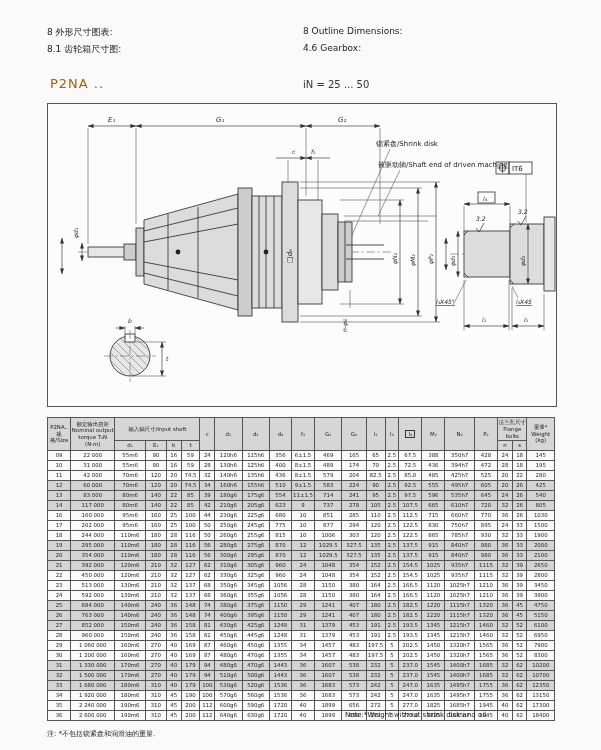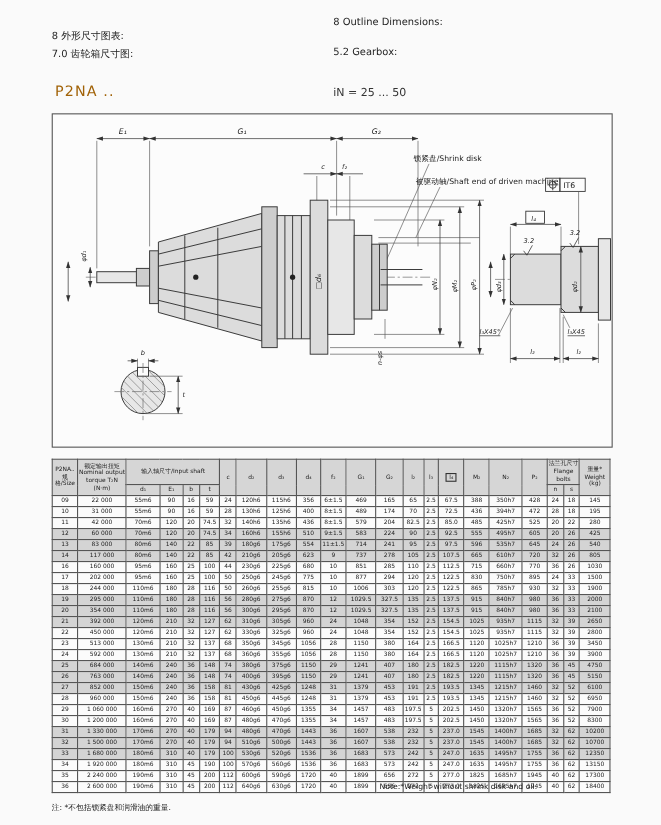--- a/index.html
+++ b/index.html
@@ -45,23 +45,23 @@
   td{height:9px;line-height:9px;white-space:nowrap;}
   th{background:#d6d6d6;line-height:1.25;padding:1px 0;white-space:normal;}
   tr.shaded td{background:#d4d4d4;}
   .boxed{border:0.7px solid #333;padding:0 2px;display:inline-block;}
   .notes{font-size:7px;color:#222;}
 </style>
 </head>
 <body>
 
 <div class="abs h-cn" style="left:47px;top:26px;">8 外形尺寸图表:</div>
-<div class="abs h-en" style="left:303px;top:16px;">8 Outline Dimensions:</div>
-<div class="abs h-cn" style="left:47px;top:43px;">7.0 齿轮箱尺寸图:</div>
-<div class="abs h-en" style="left:303px;top:43px;">5.2 Gearbox:</div>
+<div class="abs h-en" style="left:303px;top:26px;">8 Outline Dimensions:</div>
+<div class="abs h-cn" style="left:47px;top:43px;">8.1 齿轮箱尺寸图:</div>
+<div class="abs h-en" style="left:303px;top:43px;">4.6 Gearbox:</div>
 <div class="abs model" style="left:50px;top:76px;">P2NA ..</div>
 <div class="abs ratio" style="left:303px;top:79px;">iN = 25 ... 50</div>
 
 <div class="abs draw-box">
 <svg width="508" height="300" viewBox="0 0 508 300">
   <defs>
     <marker id="ma" markerWidth="9" markerHeight="8" refX="8" refY="4" orient="auto-start-reverse">
       <path d="M0,1.2 L8.5,4 L0,6.8 z" fill="#333"></path>
     </marker>
     <clipPath id="keyclip">

